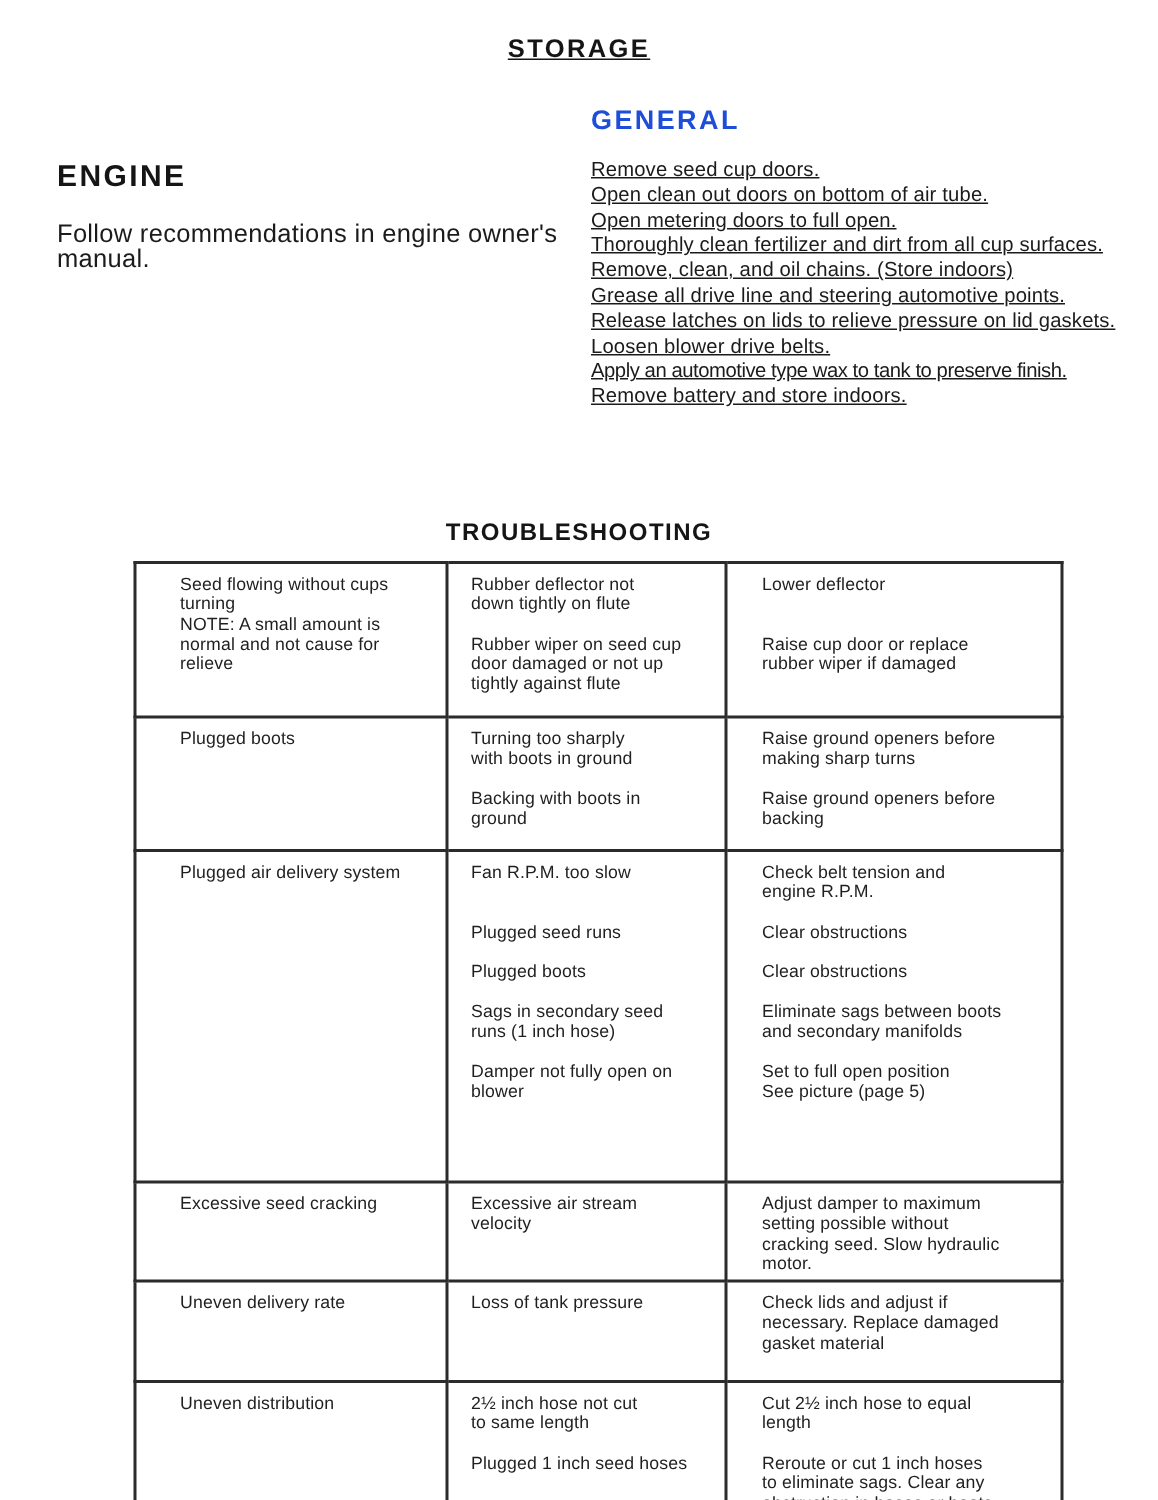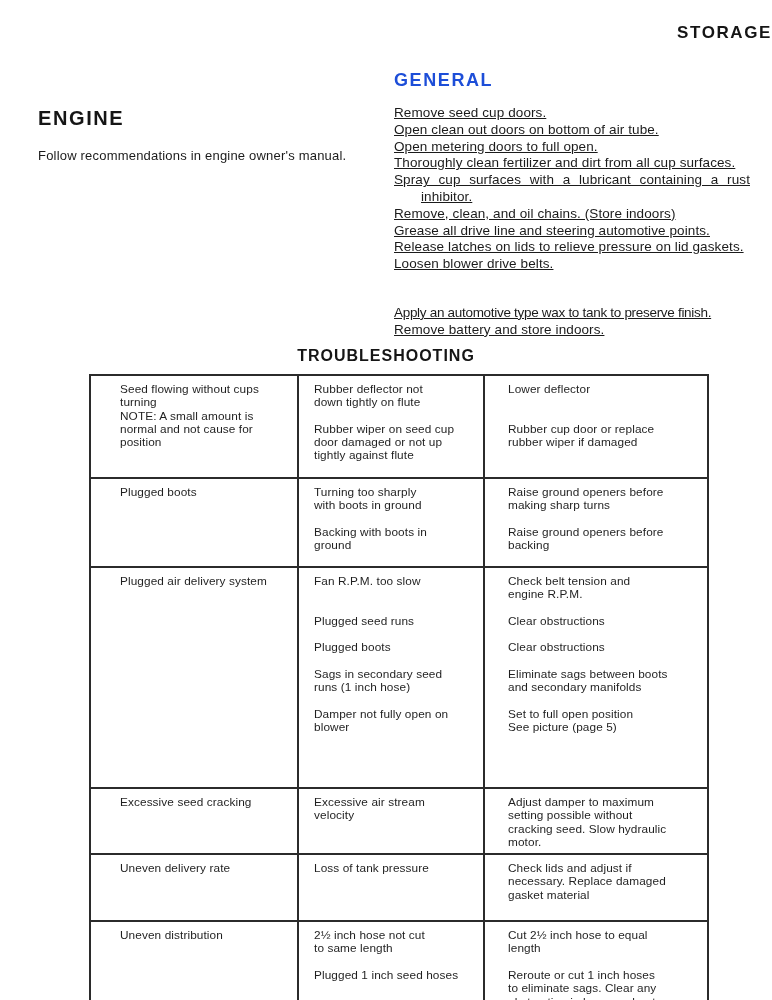--- a/index.html
+++ b/index.html
@@ -18,25 +18,26 @@
   .page {
     position: absolute;
     inset: 0;
     background: #ffffff;
   }
   .storage-title {
     position: absolute;
     top: 23px;
     left: 0;
     width: 772px;
-    text-align: right;
+    text-align: center;
     font-size: 17px;
     font-weight: bold;
     letter-spacing: 1.6px;
     color: #151515;
+    text-decoration: underline;
   }
   .general-heading {
     position: absolute;
     top: 70px;
     left: 394px;
     font-size: 18px;
     font-weight: bold;
     letter-spacing: 1.6px;
     color: #1d4ed8;
   }
@@ -47,42 +48,41 @@
     font-size: 20px;
     font-weight: bold;
     letter-spacing: 1.6px;
     color: #151515;
   }
   .engine-body {
     position: absolute;
     top: 147px;
     left: 38px;
     width: 346px;
-    font-size: 13px;
+    font-size: 17px;
     letter-spacing: 0.2px;
     line-height: 17px;
   }
   .general-list {
     position: absolute;
     top: 105px;
     left: 394px;
     width: 356px;
     font-size: 13.5px;
     line-height: 16.8px;
     letter-spacing: 0.1px;
   }
   .general-item {
     padding-left: 27px;
     text-indent: -27px;
     text-align: justify;
     text-decoration: underline;
   }
   .general-item.tight {
     letter-spacing: -0.3px;
-    margin-top: 32px;
   }
   .ts-heading {
     position: absolute;
     top: 347px;
     left: 0;
     width: 772px;
     text-align: center;
     font-size: 16px;
     font-weight: bold;
     letter-spacing: 1px;
@@ -128,21 +128,20 @@
 
   <div class="engine-heading">ENGINE</div>
 
   <div class="engine-body">Follow recommendations in engine owner's manual.</div>
 
   <div class="general-list">
     <div class="general-item">Remove seed cup doors.</div>
     <div class="general-item">Open clean out doors on bottom of air tube.</div>
     <div class="general-item">Open metering doors to full open.</div>
     <div class="general-item">Thoroughly clean fertilizer and dirt from all cup surfaces.</div>
-    <div class="general-item">Spray cup surfaces with a lubricant containing a rust inhibitor.</div>
     <div class="general-item">Remove, clean, and oil chains. (Store indoors)</div>
     <div class="general-item">Grease all drive line and steering automotive points.</div>
     <div class="general-item">Release latches on lids to relieve pressure on lid gaskets.</div>
     <div class="general-item">Loosen blower drive belts.</div>
     <div class="general-item tight">Apply an automotive type wax to tank to preserve finish.</div>
     <div class="general-item">Remove battery and store indoors.</div>
   </div>
 
   <div class="ts-heading">TROUBLESHOOTING</div>
 
@@ -151,31 +150,31 @@
       <col style="width:208px">
       <col style="width:186px">
       <col style="width:224px">
     </colgroup>
     <tbody>
       <tr>
         <td class="c1">Seed flowing without cups
 turning
 NOTE: A small amount is
 normal and not cause for
-position</td>
+relieve</td>
         <td class="c2">Rubber deflector not
 down tightly on flute
 
 Rubber wiper on seed cup
 door damaged or not up
 tightly against flute</td>
         <td class="c3">Lower deflector
 
 
-Rubber cup door or replace
+Raise cup door or replace
 rubber wiper if damaged</td>
       </tr>
       <tr>
         <td class="c1">Plugged boots</td>
         <td class="c2">Turning too sharply
 with boots in ground
 
 Backing with boots in
 ground</td>
         <td class="c3">Raise ground openers before

